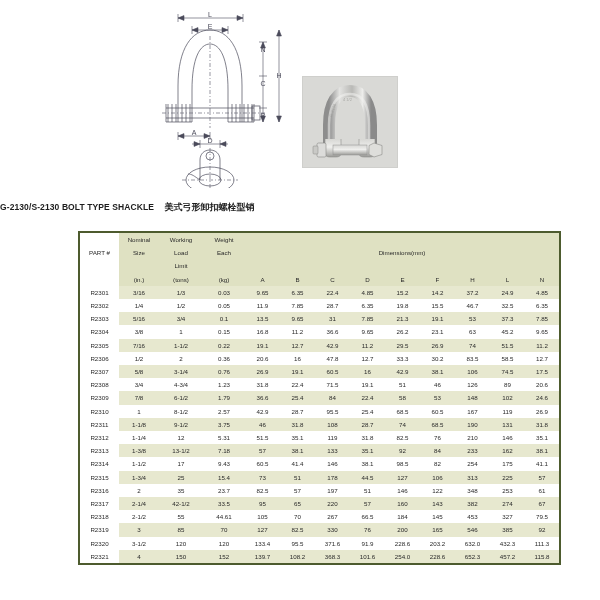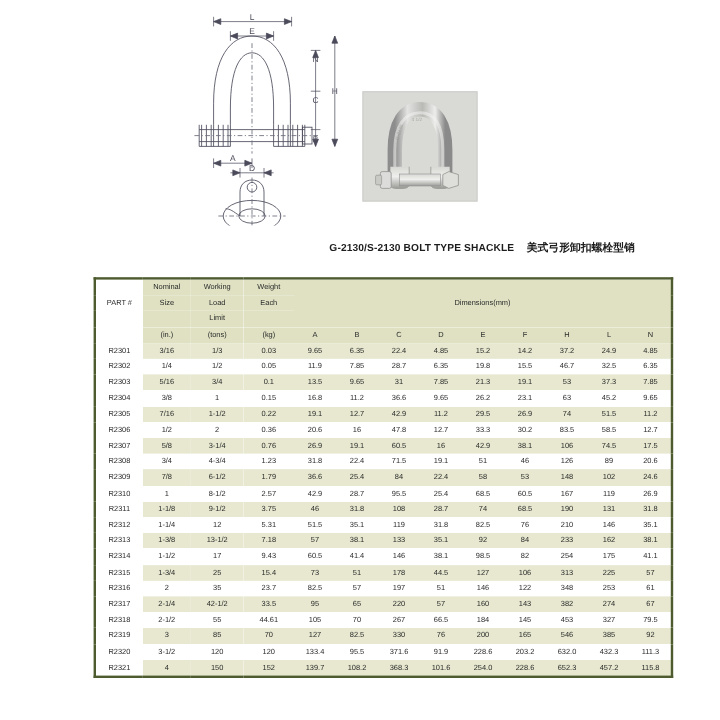--- a/index.html
+++ b/index.html
@@ -44,21 +44,21 @@
     overflow: hidden;
   }
   #photo-wrap svg { display: block; }
 
   
   #title-row {
     position: absolute;
     left: 0;
     top: 196px;
     width: 529px;
-    text-align: right;
+    text-align: left;
   }
   #title-row .t-en {
     font-size: 8.5px;
     font-weight: bold;
     letter-spacing: .1px;
     color: #1d1d1d;
   }
   #title-row .t-cn {
     font-size: 9px;
     font-weight: bold;

